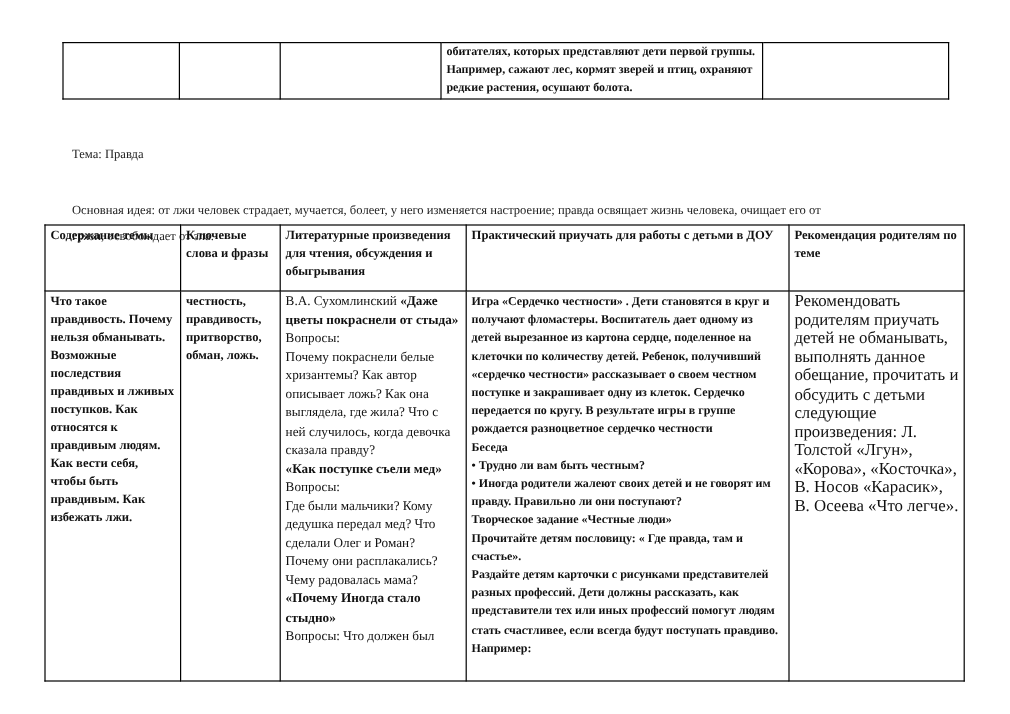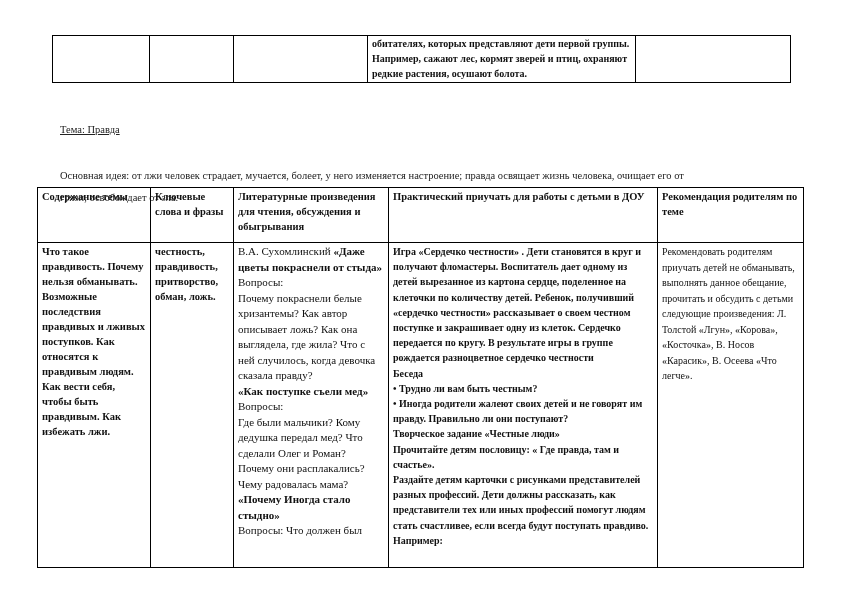--- a/index.html
+++ b/index.html
@@ -12,21 +12,21 @@
   table { border-collapse: collapse; position: absolute; table-layout: fixed; }
   td { border: 1.5px solid #000; vertical-align: top; padding: 1px 4px; font-size: 10.5px; line-height: 15px; }
   #top-table { left: 52px; top: 35px; width: 738px; }
   #top-table td { height: 42px; }
   #main-table { left: 37px; top: 187px; width: 766px; padding-left: 20px; }
   #main-table tr.head td { height: 52px; }
   #main-table tr.body td { height: 322px; }
   .bold { font-weight: bold; }
   .para { position: absolute; left: 60px; font-size: 10.5px; color: #222; }
   .lit-col { font-size: 11px; line-height: 15.5px; margin-top: 16px; }
-  .rec-col { font-size: 10px; line-height: 15.5px; }
+  .rec-col { font-size: 14px; line-height: 15.5px; }
 </style>
 </head>
 <body>
 
 <table id="top-table">
   <colgroup>
     <col style="width:97px">
       <col style="width:84px">
       <col style="width:134px">
       <col style="width:268px">
@@ -36,21 +36,21 @@
       <tr>
     <td></td>
     <td></td>
     <td></td>
     <td class="bold" style="font-size:10px;line-height:15px;padding-top:0">обитателях, которых представляют дети первой группы. Например, сажают лес, кормят зверей и птиц, охраняют редкие растения, осушают болота.</td>
     <td></td>
   </tr>
 </tbody>
   </table>
 
-<div class="para" style="top:124px;text-decoration:underline;">Тема: Правда</div>
+<div class="para" style="top:124px;">Тема: Правда</div>
 <div class="para" style="top:147px;margin-top:23px;">Основная идея: от лжи человек страдает, мучается, болеет, у него изменяется настроение; правда освящает жизнь человека, очищает его от</div>
 <div class="para" style="top:168px;margin-top:24px;">грязи, освобождает от зла.</div>
 
 <table id="main-table">
   <colgroup>
     <col style="width:113px">
       <col style="width:83px">
       <col style="width:155px">
       <col style="width:269px">
       <col style="width:146px">

